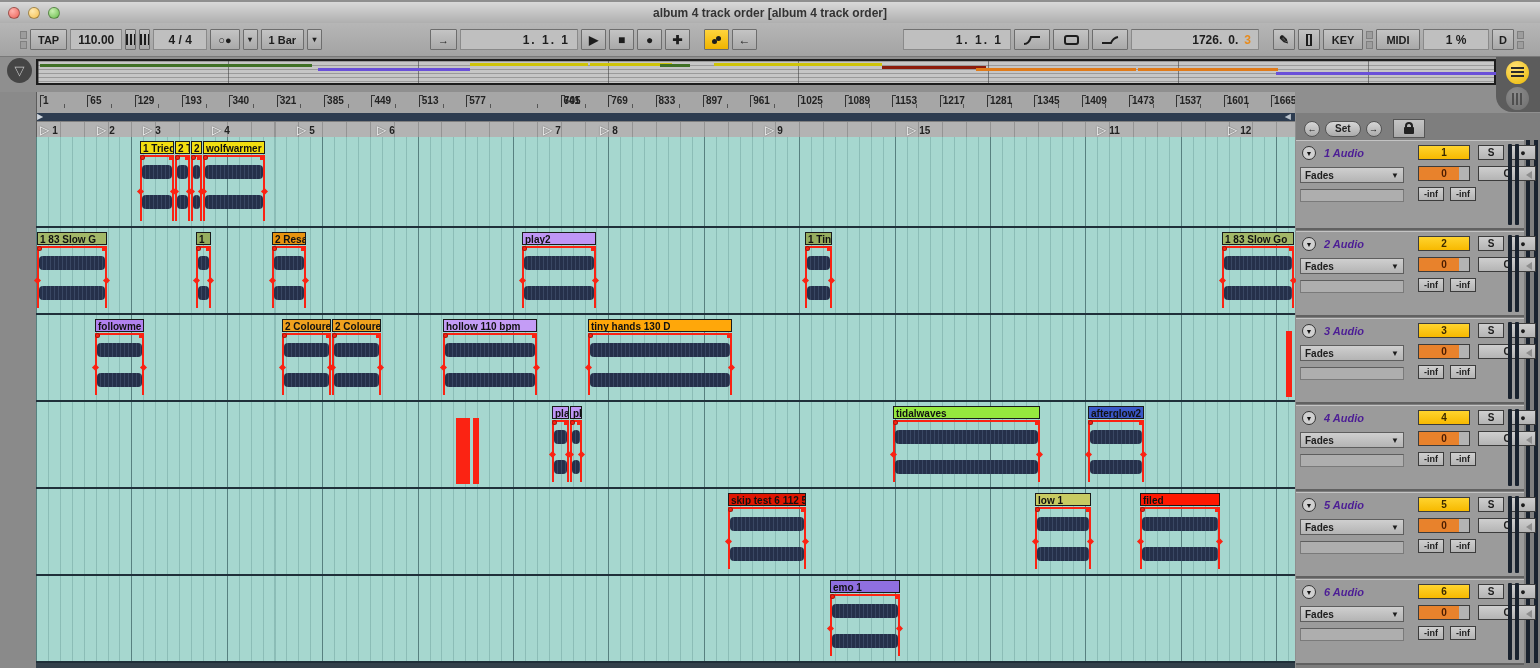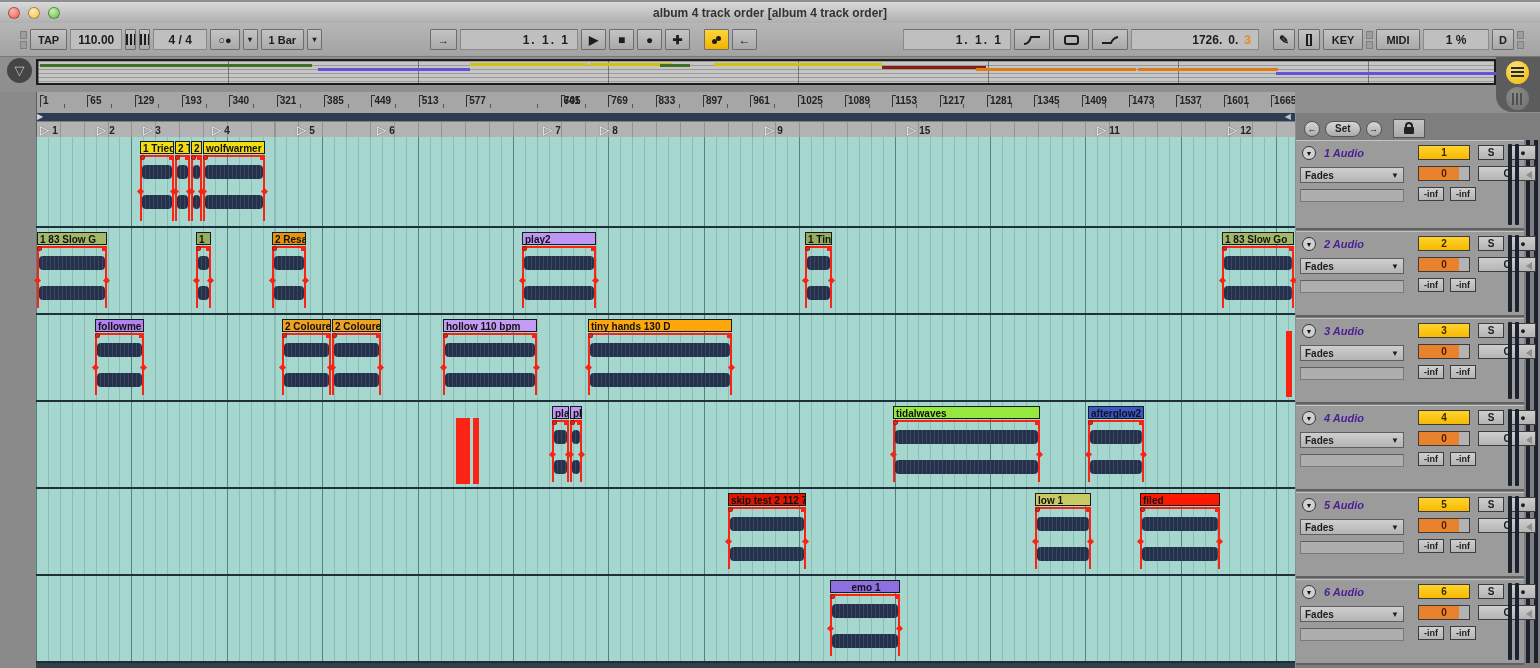--- a/index.html
+++ b/index.html
@@ -574,21 +574,21 @@
         <div class="fade">
           <div class="fh tl"></div>
           <div class="fh tr"></div>
           <div class="fh ml"></div>
           <div class="fh mr"></div>
         </div>
       </div>
     </div>
     <div class="trow" style="top: 352px; height: 87px;">
       <div class="clip" style="left: 692px; width: 78px;">
-        <div class="ctitle" style="background: rgb(224, 22, 0);">skip test 2 112 7</div>
+        <div class="ctitle" style="background: rgb(224, 22, 0);">skip test 6 112 5</div>
         <div class="wv a"></div>
         <div class="wv b"></div>
         <div class="fade">
           <div class="fh tl"></div>
           <div class="fh tr"></div>
           <div class="fh ml"></div>
           <div class="fh mr"></div>
         </div>
       </div>
       <div class="clip" style="left: 999px; width: 56px;">
@@ -607,21 +607,21 @@
         <div class="wv a"></div>
         <div class="wv b"></div>
         <div class="fade">
           <div class="fh tl"></div>
           <div class="fh tr"></div>
           <div class="fh ml"></div>
           <div class="fh mr"></div>
         </div>
       </div>
     </div>
-    <div class="trow" style="top: 439px; height: 87px; text-align: center;">
+    <div class="trow" style="top: 439px; height: 87px;">
       <div class="clip" style="left: 794px; width: 70px;">
         <div class="ctitle" style="background: rgb(143, 111, 224);">emo 1</div>
         <div class="wv a"></div>
         <div class="wv b"></div>
         <div class="fade">
           <div class="fh tl"></div>
           <div class="fh tr"></div>
           <div class="fh ml"></div>
           <div class="fh mr"></div>
         </div>

